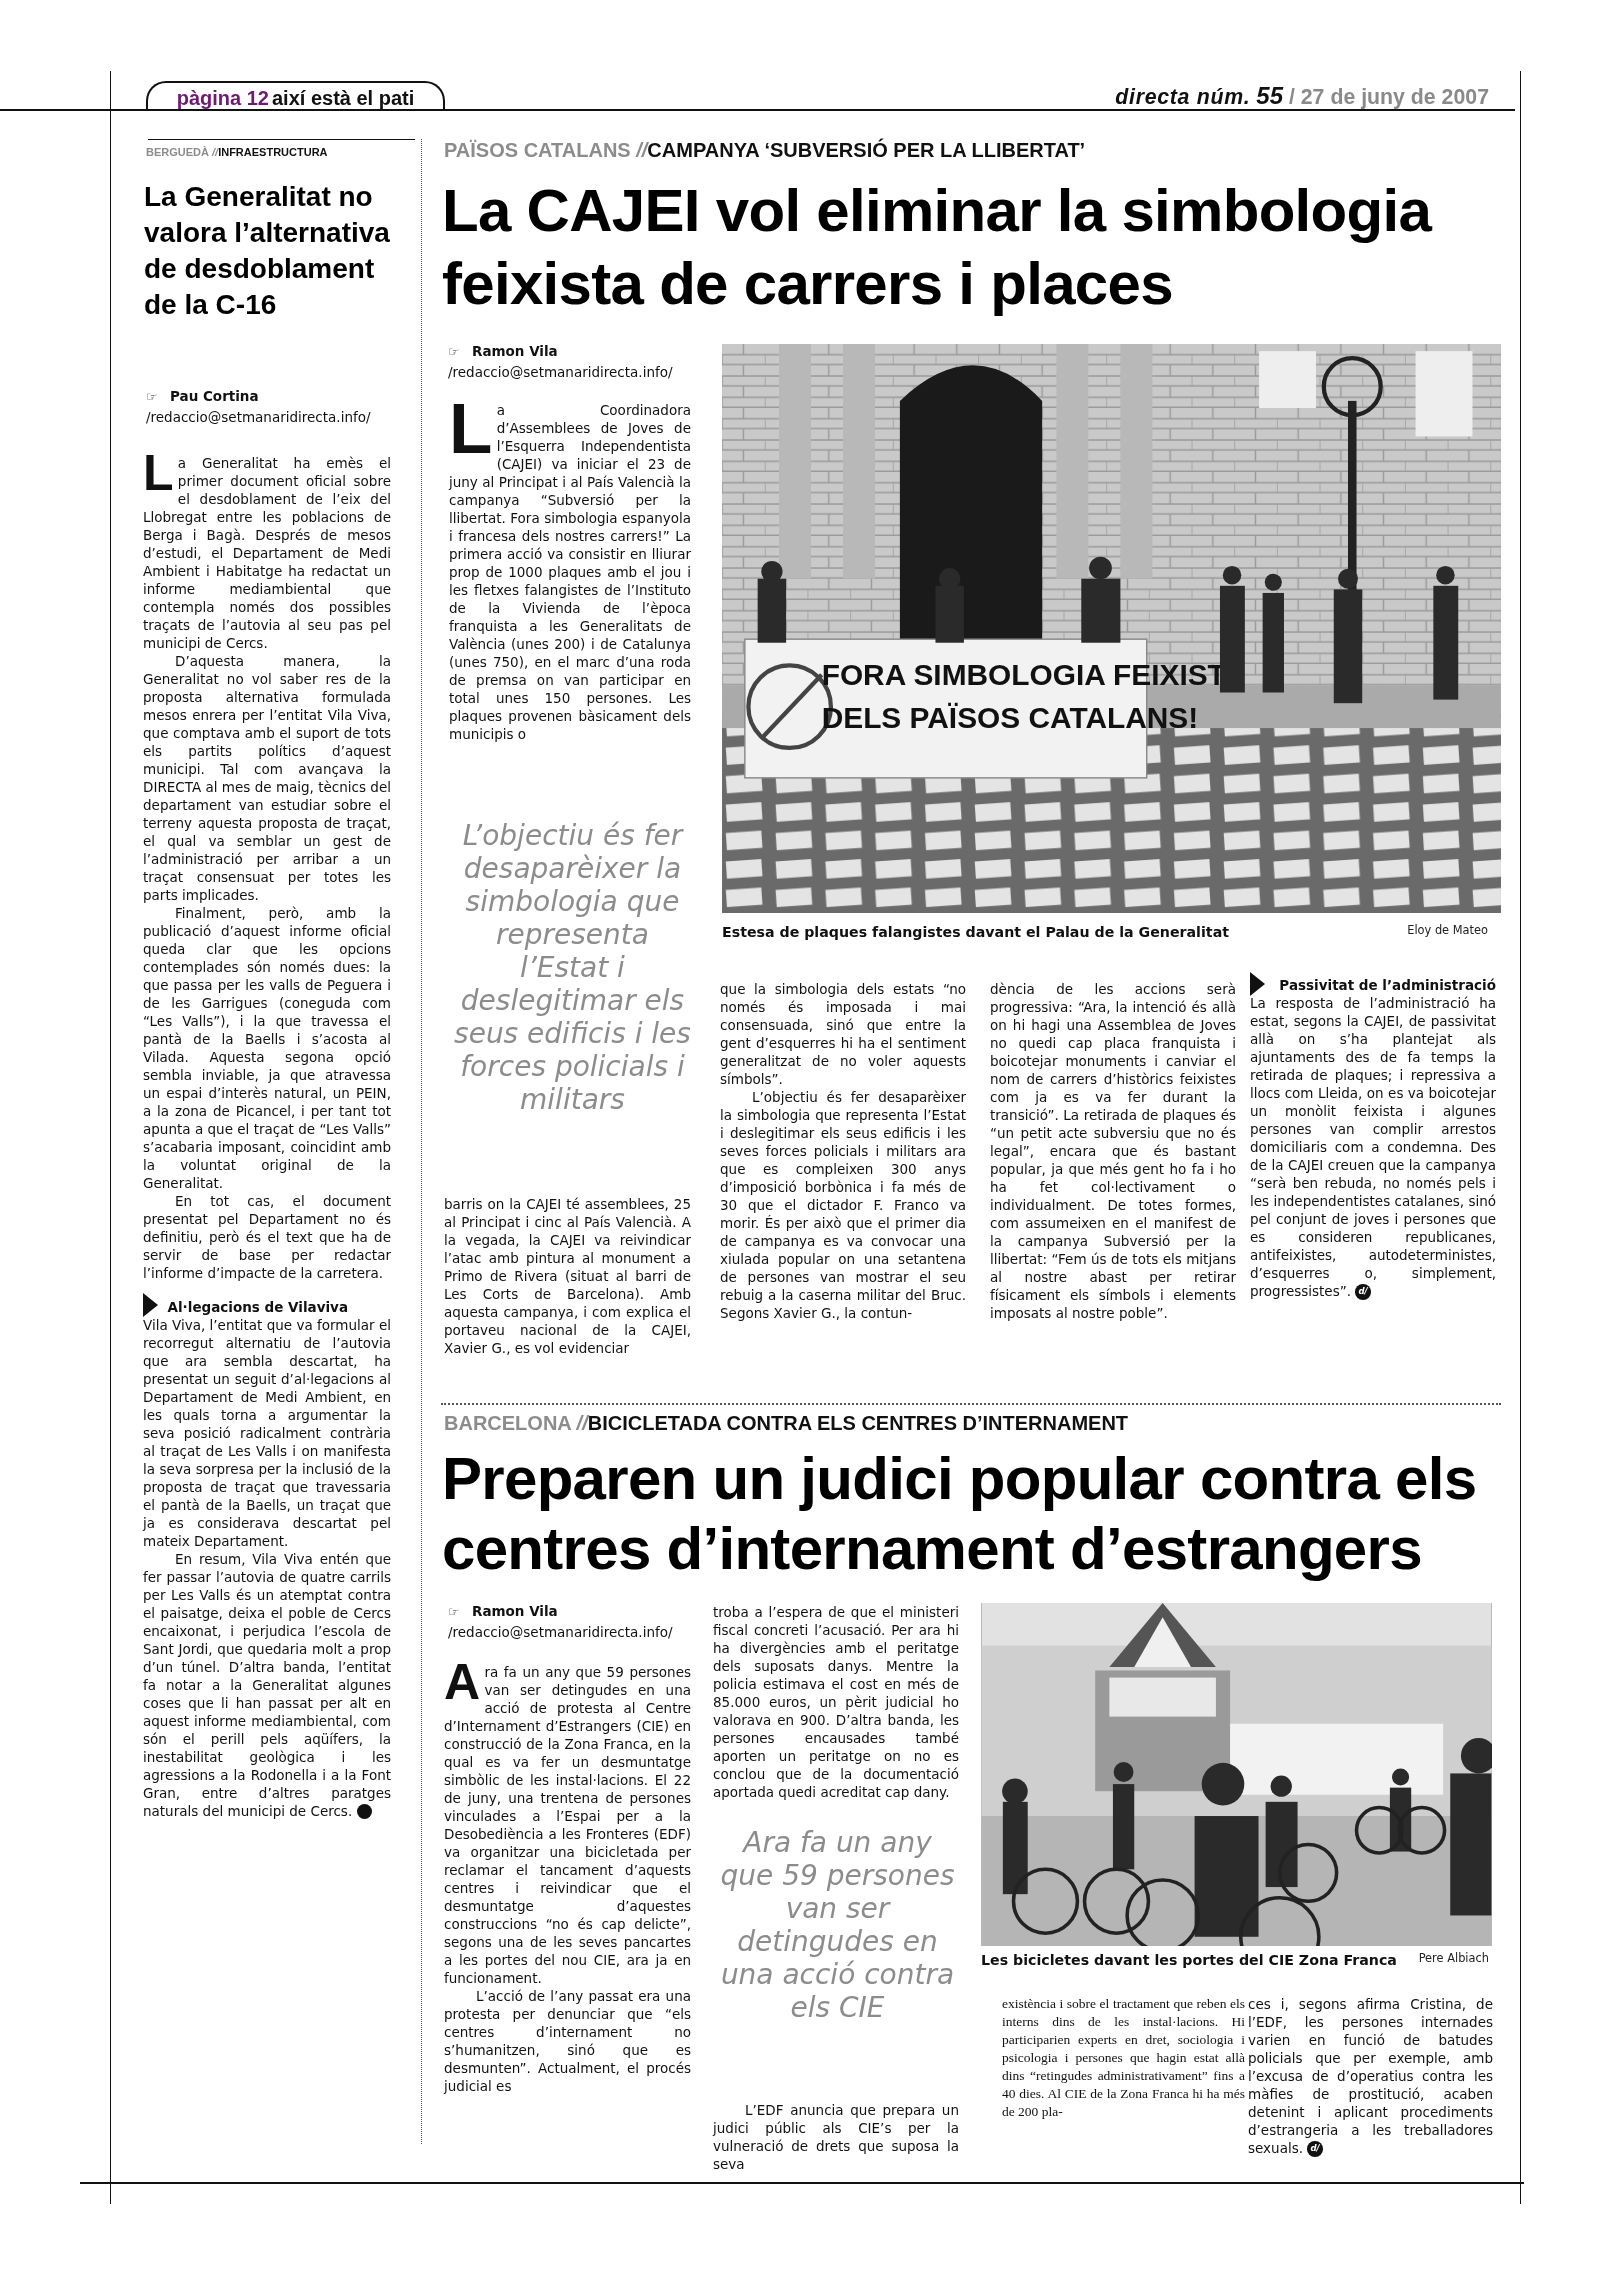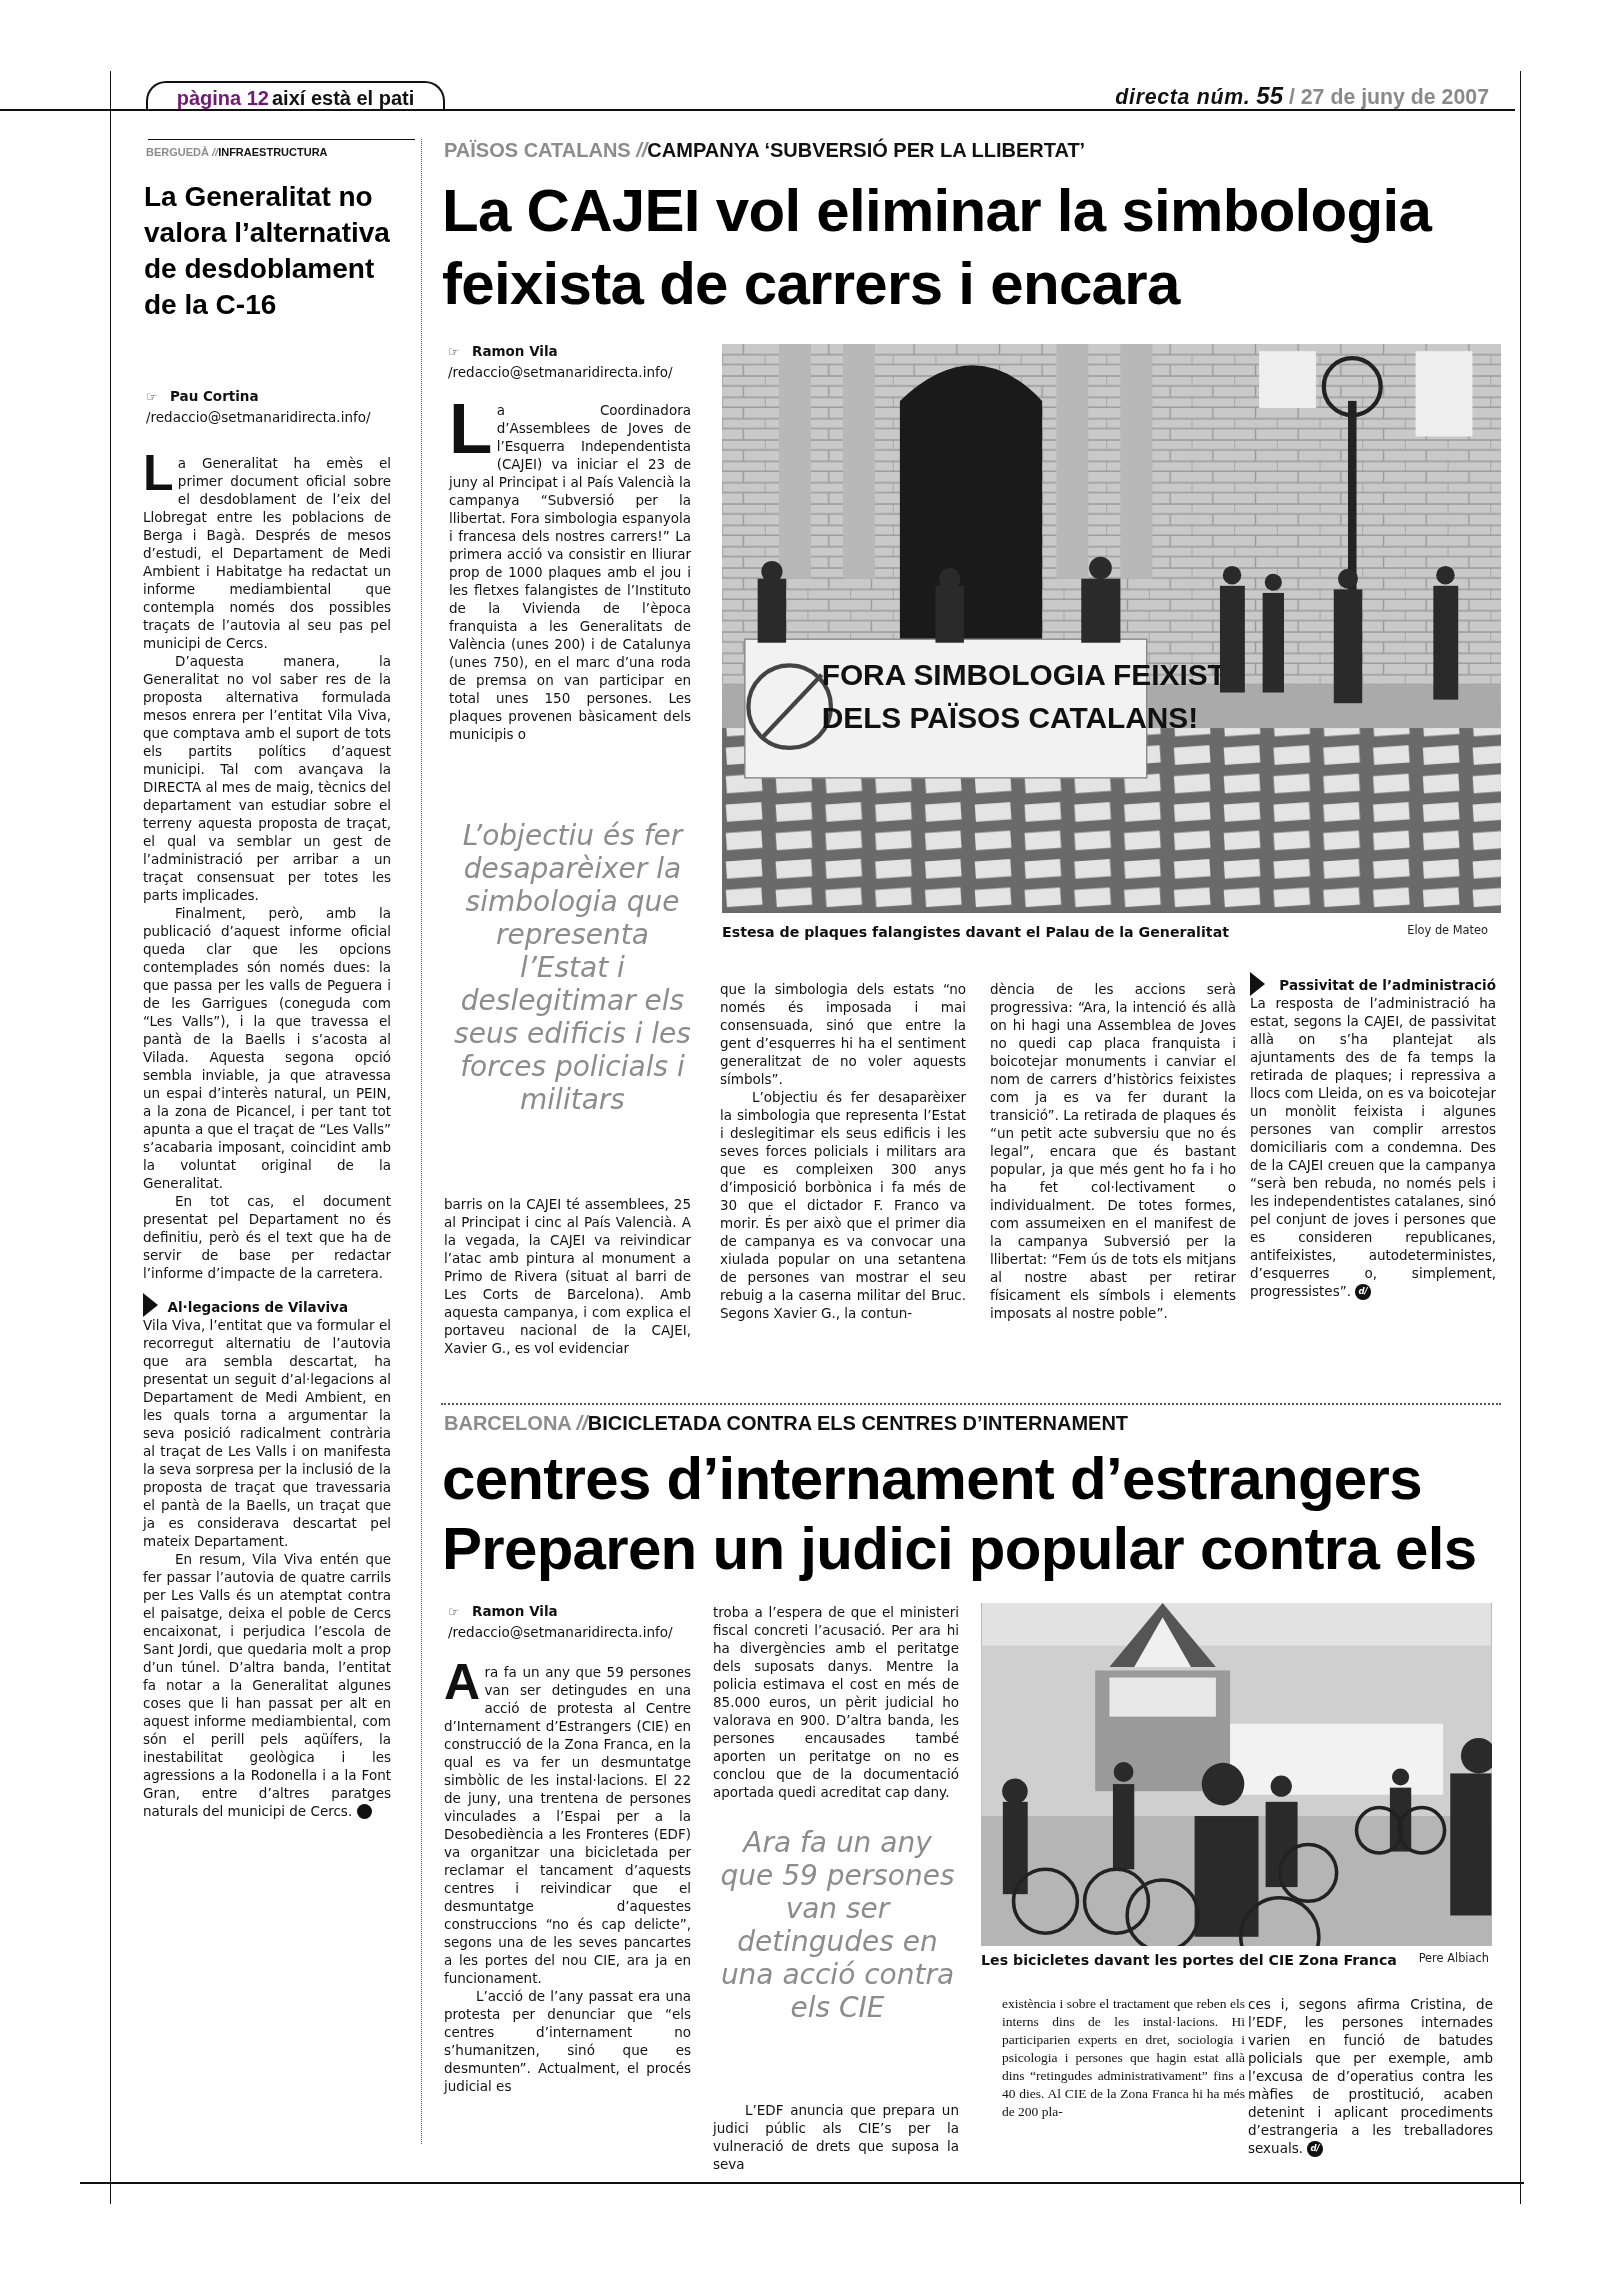--- a/index.html
+++ b/index.html
@@ -84,21 +84,21 @@
   <p class="noind">Vila Viva, l’entitat que va formular el recorregut alternatiu de l’autovia que ara sembla descartat, ha presentat un seguit d’al·legacions al Departament de Medi Ambient, en les quals torna a argumentar la seva posició radicalment contrària al traçat de Les Valls i on manifesta la seva sorpresa per la inclusió de la proposta de traçat que travessaria el pantà de la Baells, un traçat que ja es considerava descartat pel mateix Departament.</p>
   <p><span>En resum, Vila Viva entén que fer passar l’autovia de quatre carrils per Les Valls és un atemptat contra el paisatge, deixa el poble de Cercs encaixonat, i perjudica l’escola de Sant Jordi, que quedaria molt a prop d’un túnel. D’altra banda, l’entitat fa notar a la Generalitat algunes coses que li han passat per alt en aquest informe mediambiental, com són el perill pels aqüífers, la inestabilitat geològica i les agressions a la Rodonella i a la Font Gran, entre d’altres paratges naturals del municipi de Cercs.</span><span class="end-mark">d/</span></p>
 </div>
 
 <div class="dot-v" style="left:421px;top:139px;height:2005px;"></div>
 
 <div class="kicker" style="left:444px;top:139px;font-size:20px;">
   <span class="g">Països Catalans</span>
   <span class="sl">//</span><span class="b">Campanya ‘Subversió per la llibertat’</span>
 </div>
-<div class="headline" style="left:442px;top:174px;width:1074px;font-size:60px;line-height:73px;">La CAJEI vol eliminar la simbologia feixista de carrers i encara</div>
+<div class="headline" style="left:442px;top:174px;width:1074px;font-size:60px;line-height:73px;">La CAJEI vol eliminar la simbologia feixista de carrers i places</div>
 <div class="byline" style="left:448px;top:341px;width:270px;">
   <div><span class="hand">☞</span><span class="name">Ramon Vila</span></div>
   <div>/redaccio@setmanaridirecta.info/</div>
 </div>
 <div class="body" style="left:449px;top:401px;width:242px;">
   <p class="first"><span class="drop" style="font-size:71px;line-height:53px;">L</span><span>a Coordinadora d’Assemblees de Joves de l’Esquerra Independentista (CAJEI) va iniciar el 23 de juny al Principat i al País Valencià la campanya “Subversió per la llibertat. Fora simbologia espanyola i francesa dels nostres carrers!” La primera acció va consistir en lliurar prop de 1000 plaques amb el jou i les fletxes falangistes de l’Instituto de la Vivienda de l’època franquista a les Generalitats de València (unes 200) i de Catalunya (unes 750), en el marc d’una roda de premsa on van participar en total unes 150 persones. Les plaques provenen bàsicament dels municipis o</span></p>
 </div>
 <div class="pull" style="left:448px;top:819px;width:249px;">L’objectiu és fer desaparèixer la simbologia que representa l’Estat i deslegitimar els seus edificis i les forces policials i militars</div>
 <div class="body" style="left:444px;top:1195px;width:247px;">
   <p class="noind">barris on la CAJEI té assemblees, 25 al Principat i cinc al País Valencià. A la vegada, la CAJEI va reivindicar l’atac amb pintura al monument a Primo de Rivera (situat al barri de Les Corts de Barcelona). Amb aquesta campanya, i com explica el portaveu nacional de la CAJEI, Xavier G., es vol evidenciar</p>
@@ -169,22 +169,22 @@
   <p class="noind"><span>La resposta de l’administració ha estat, segons la CAJEI, de passivitat allà on s’ha plantejat als ajuntaments des de fa temps la retirada de plaques; i repressiva a llocs com Lleida, on es va boicotejar un monòlit feixista i algunes persones van complir arrestos domiciliaris com a condemna. Des de la CAJEI creuen que la campanya “serà ben rebuda, no només pels i les independentistes catalanes, sinó pel conjunt de joves i persones que es consideren republicanes, antifeixistes, autodeterministes, d’esquerres o, simplement, progressistes”.</span><span class="end-mark">d/</span></p>
 </div>
 
 <div class="dot-h" style="left:441px;top:1403px;width:1060px;"></div>
 
 <div class="kicker" style="left:444px;top:1412px;font-size:20px;">
   <span class="g">Barcelona</span>
   <span class="sl">//</span><span class="b">Bicicletada contra els Centres d’Internament</span>
 </div>
 <div class="headline" style="left:442px;top:1444px;width:1074px;font-size:60px;line-height:70px;">
+  <div>Preparen un judici popular contra els</div>
   <div>centres d’internament d’estrangers</div>
-  <div>Preparen un judici popular contra els</div>
 </div>
 <div class="byline" style="left:448px;top:1601px;width:270px;">
   <div><span class="hand">☞</span><span class="name">Ramon Vila</span></div>
   <div>/redaccio@setmanaridirecta.info/</div>
 </div>
 <div class="body" style="left:444px;top:1663px;width:247px;">
   <p class="first"><span class="drop">A</span><span>ra fa un any que 59 persones van ser detingudes en una acció de protesta al Centre d’Internament d’Estrangers (CIE) en construcció de la Zona Franca, en la qual es va fer un desmuntatge simbòlic de les instal·lacions. El 22 de juny, una trentena de persones vinculades a l’Espai per a la Desobediència a les Fronteres (EDF) va organitzar una bicicletada per reclamar el tancament d’aquests centres i reivindicar que el desmuntatge d’aquestes construccions “no és cap delicte”, segons una de les seves pancartes a les portes del nou CIE, ara ja en funcionament.</span></p>
   <p>L’acció de l’any passat era una protesta per denunciar que “els centres d’internament no s’humanitzen, sinó que es desmunten”. Actualment, el procés judicial es</p>
 </div>
 <div class="body" style="left:713px;top:1603px;width:246px;">

